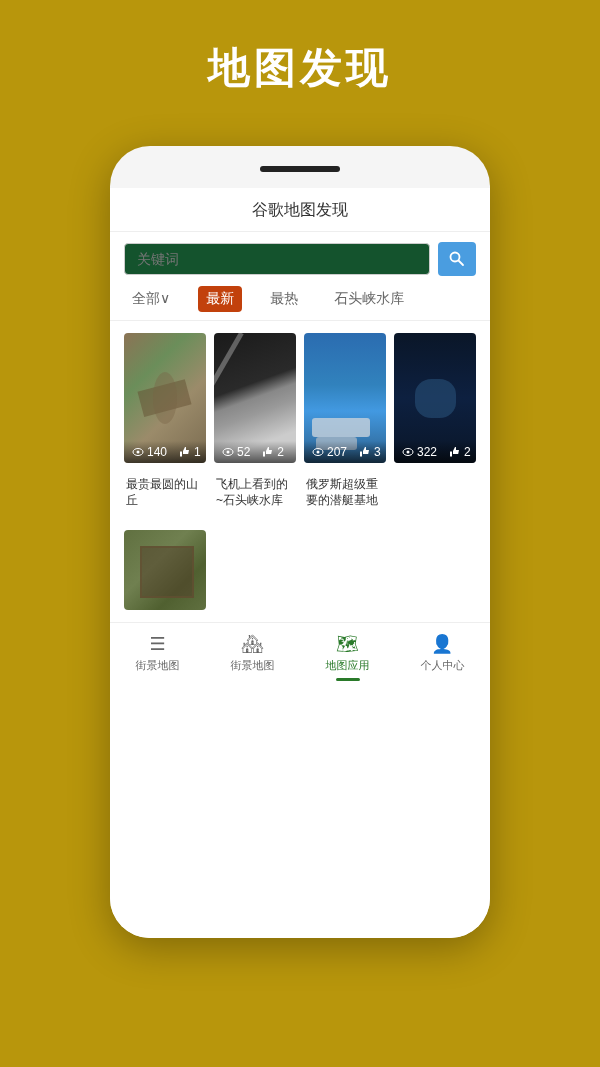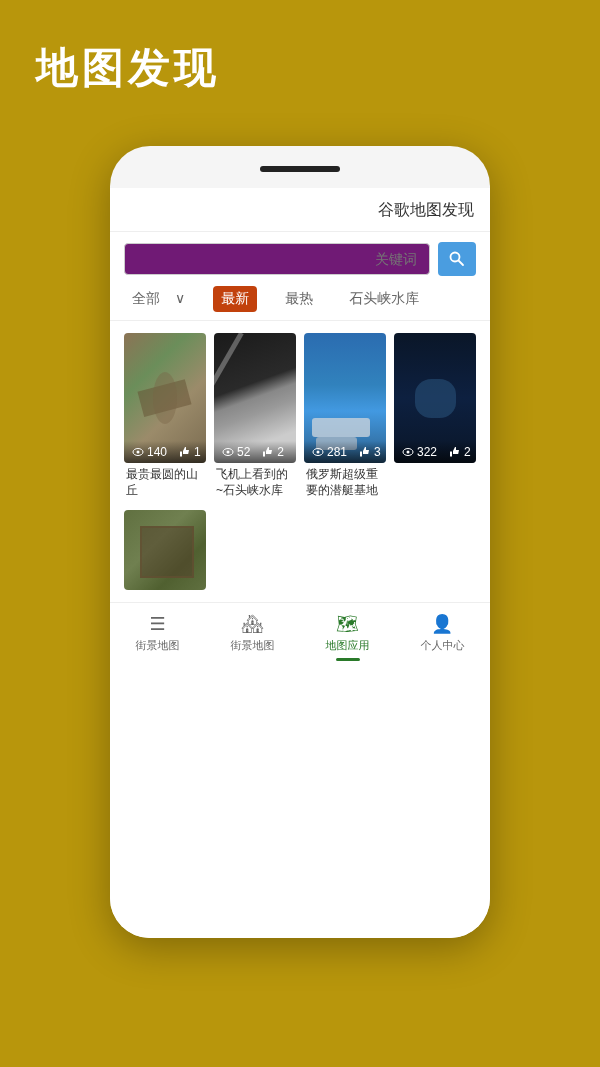--- a/index.html
+++ b/index.html
@@ -11,23 +11,23 @@
       display: flex;
       flex-direction: column;
       align-items: center;
       justify-content: flex-start;
       overflow: hidden;
     }
 
     .header-section {
       width: 100%;
       display: flex;
-      flex-direction: row;
-      align-items: center;
-      padding: 40px 36px 20px;
+      flex-direction: column;
+      align-items: center;
+      padding: 40px 20px 20px;
     }
 
     .main-title {
       color: #ffffff;
       font-size: 42px;
       font-weight: 800;
       letter-spacing: 4px;
       margin-bottom: 10px;
     }
 
@@ -57,21 +57,21 @@
       margin: 0 auto 16px;
     }
 
     .phone-content {
       background: #ffffff;
       border-radius: 0;
       min-height: 750px;
     }
 
     .app-header {
-      text-align: right;
+      text-align: center;
       padding: 12px 16px 10px;
       font-size: 16px;
       color: #333;
       font-weight: 500;
       border-bottom: 1px solid #eee;
     }
 
     .search-bar {
       display: flex;
       align-items: center;
@@ -80,22 +80,21 @@
     }
 
     .search-input {
       flex: 1;
       border: 1.5px solid #ccc;
       border-radius: 4px;
       padding: 7px 12px;
       font-size: 14px;
       color: #999;
       outline: none;
-      background: #701a75;
-      text-align: right;
+      background: #14532d;
     }
 
     .search-btn {
       background: #4a9de0;
       border: none;
       border-radius: 4px;
       width: 38px;
       height: 34px;
       display: flex;
       align-items: center;
@@ -122,21 +121,21 @@
     }
 
     .filter-tab.active {
       background: #c2410c;
       color: white;
     }
 
     .filter-tab.dropdown {
       display: flex;
       align-items: flex-start;
-      gap: 15px;
+      gap: 0;
     }
 
     .grid-container {
       display: grid;
       grid-template-columns: 1fr 1fr 1fr 1fr;
       gap: 0;
       padding: 8px 10px;
     }
 
     .grid-item {
@@ -255,21 +254,21 @@
 
     .stat-item {
       display: flex;
       align-items: center;
       gap: 3px;
     }
 
     .grid-label {
       font-size: 12px;
       color: #333;
-      padding: 4px 2px;
+      padding: 14px 2px;
       line-height: 1.3;
     }
 
     .bottom-nav {
       display: flex;
       border-top: 1px solid #eee;
       background: #fff;
       padding: 10px 0 14px;
     }
 
@@ -392,21 +391,21 @@
 
       <div class="grid-item">
         <div class="grid-image">
           <div class="image-placeholder img3"></div>
           <div class="image-stats">
             <span class="stat-item">
               <svg width="12" height="10" viewBox="0 0 12 10" fill="white">
                   <ellipse cx="6" cy="5" rx="5" ry="3.5" stroke="white" stroke-width="1" fill="none"></ellipse>
                   <circle cx="6" cy="5" r="1.5" fill="white"></circle>
                 </svg>
-              <span>281</span>
+              <span>207</span>
             </span>
             <span class="stat-item">
               <svg width="12" height="12" viewBox="0 0 12 12" fill="white">
                   <path d="M1 5.5h2v5H1zM4 5l2-4h.5c.5 0 .5.5.5.5v2.5h3l-.8 4H4z" fill="white"></path>
                 </svg>
               <span>3</span>
             </span>
           </div>
         </div>
         <div class="grid-label">俄罗斯超级重要的潜艇基地</div>

